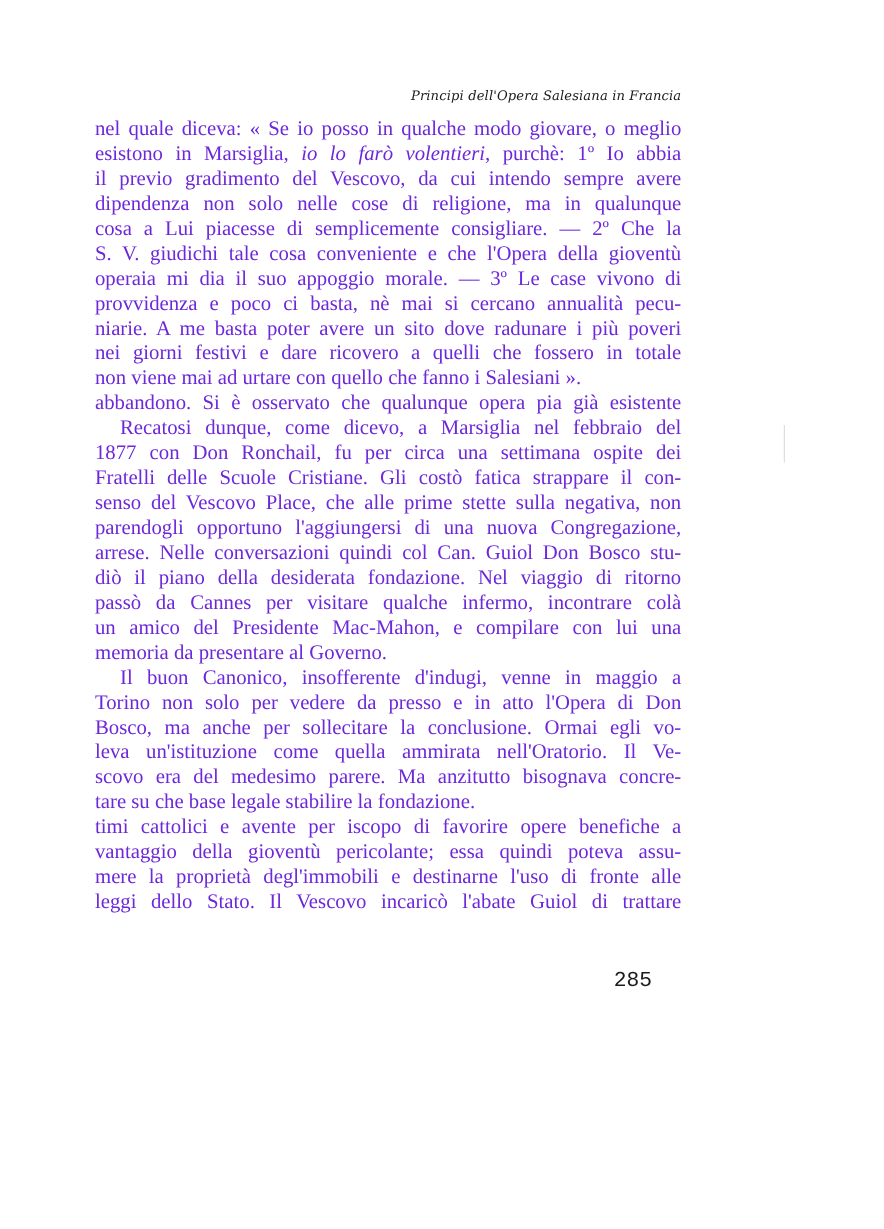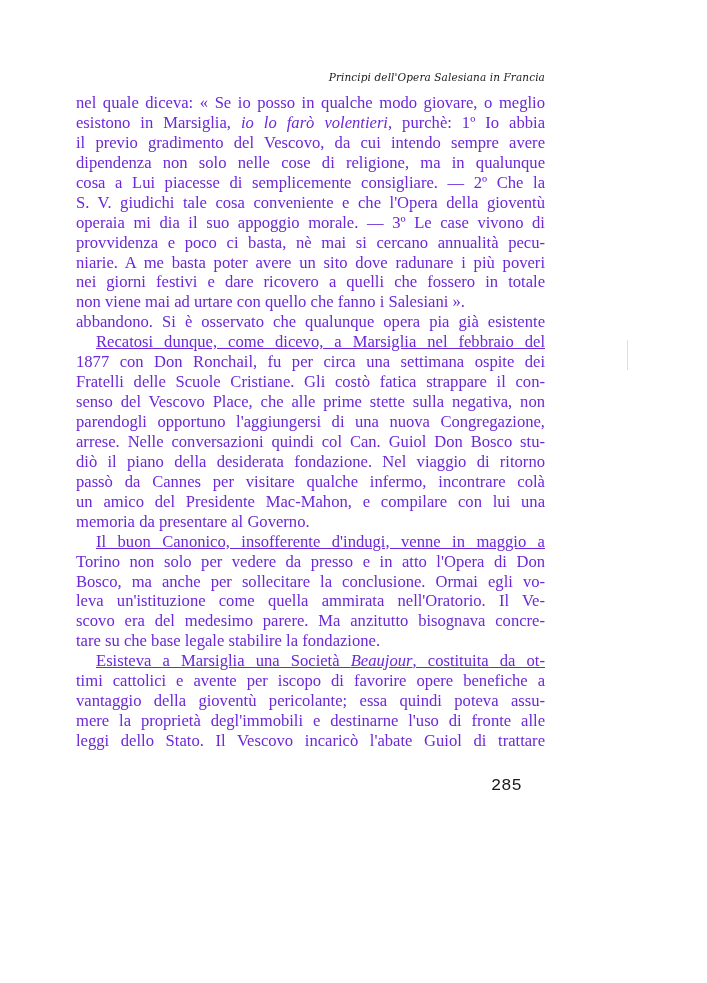--- a/index.html
+++ b/index.html
@@ -10,21 +10,21 @@
     text-align: right; font-family: "DejaVu Serif", serif; font-style: italic;
     font-size: 10.5px; color: #1a1a1a; letter-spacing: 0.1px;
   }
   .body-text {
     position: absolute; left: 76px; top: 93px; width: 469px;
     font-family: "Liberation Serif", serif; font-size: 16.6px; line-height: 19.94px;
     color: #6d28d9;
   }
   .line { display: block; white-space: nowrap; text-align: justify; text-align-last: justify; height: 19.94px; }
   .line.last { text-align-last: left; }
-  .line.indent { padding-left: 20px; text-decoration: underline; }
+  .line.indent { padding-left: 20px; }
   .it { font-style: italic; }
   .page-number {
     position: absolute; left: 491px; top: 776px;
     font-family: Liberation Mono, monospace; font-size: 17px; color: #1b1b1b;
   }
   .artifact { position: absolute; background: #c9c9c9; width: 1px; }
 </style>
 </head>
 <body>
 
@@ -64,21 +64,20 @@
     <div>
       <span class="line indent">Il buon Canonico, insofferente d'indugi, venne in maggio a</span>
       <span class="line">Torino non solo per vedere da presso e in atto l'Opera di Don</span>
       <span class="line">Bosco, ma anche per sollecitare la conclusione. Ormai egli vo-</span>
       <span class="line">leva un'istituzione come quella ammirata nell'Oratorio. Il Ve-</span>
       <span class="line">scovo era del medesimo parere. Ma anzitutto bisognava concre-</span>
       <span class="line last">tare su che base legale stabilire la fondazione.</span>
     </div>
 
     <div>
-      <span class="line indent"><span>Esisteva a Marsiglia una Società </span><span class="it">Beaujour</span><span>, costituita da ot-</span></span>
       <span class="line">timi cattolici e avente per iscopo di favorire opere benefiche a</span>
       <span class="line">vantaggio della gioventù pericolante; essa quindi poteva assu-</span>
       <span class="line">mere la proprietà degl'immobili e destinarne l'uso di fronte alle</span>
       <span class="line">leggi dello Stato. Il Vescovo incaricò l'abate Guiol di trattare</span>
     </div>
   </div>
 
   <div class="page-number">285</div>
 
   <div class="artifact" style="left:627px; top:340px; height:30px; background:#dedede;"></div>

